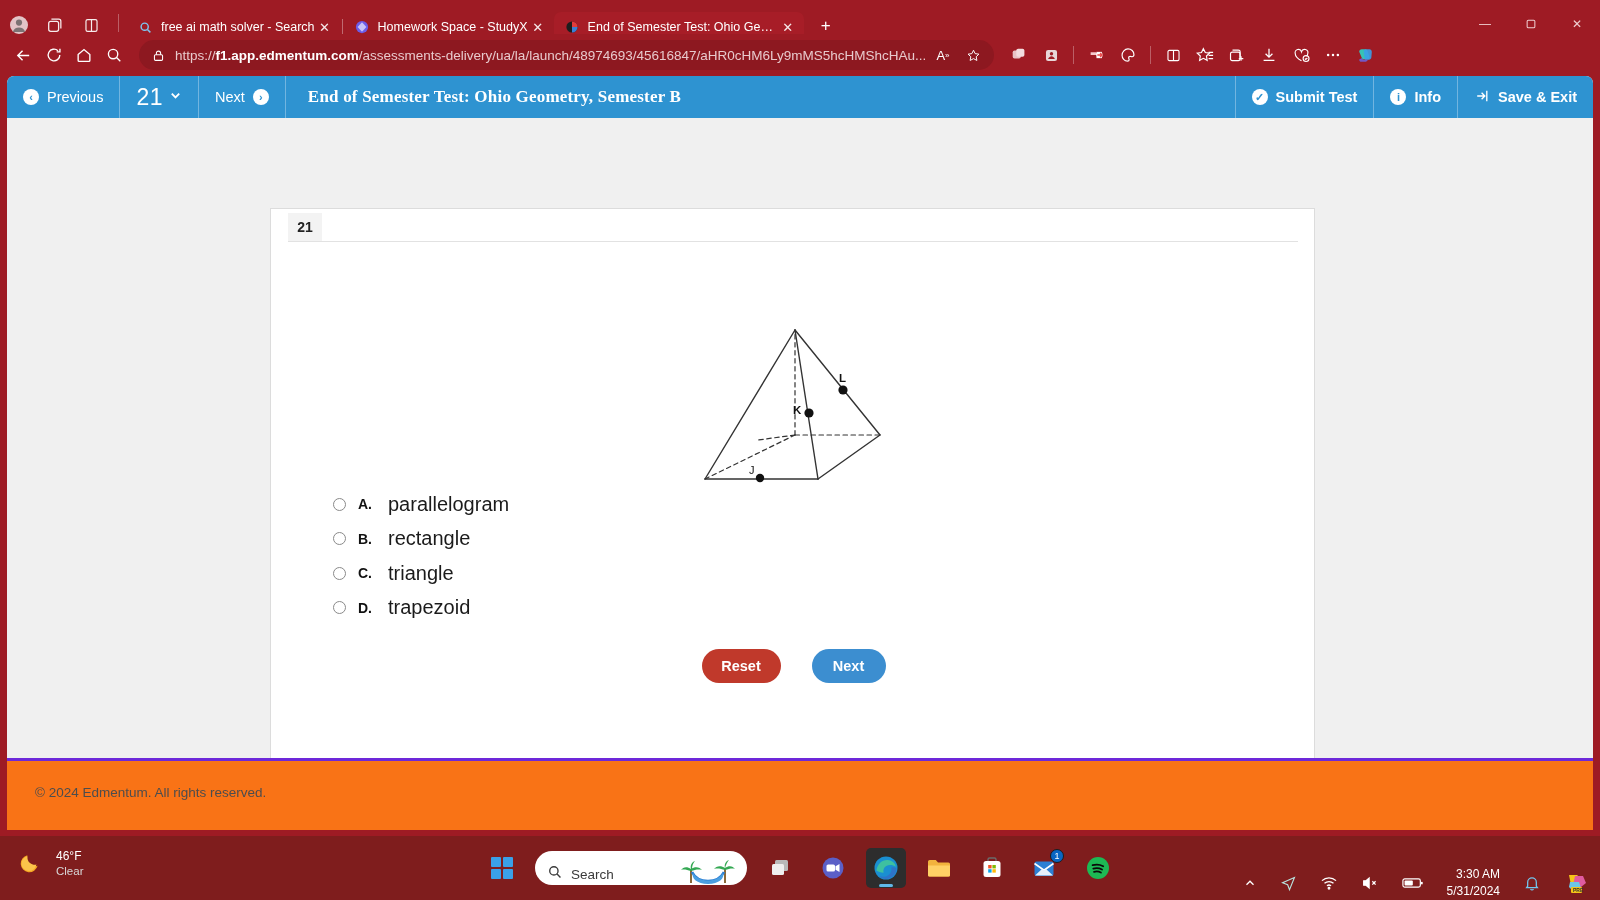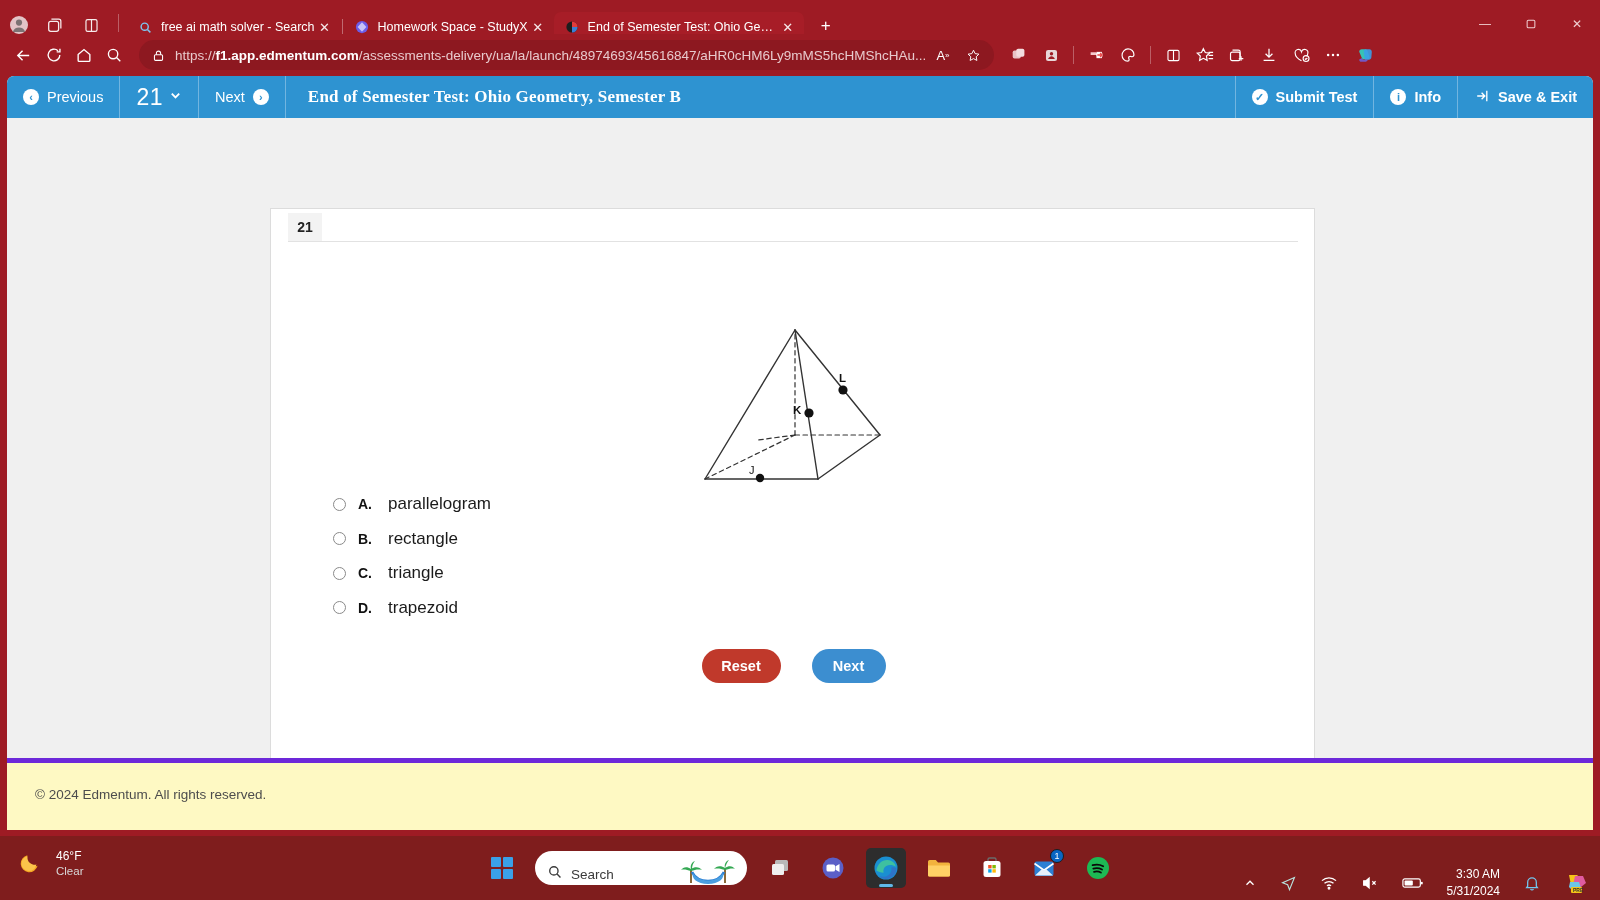--- a/index.html
+++ b/index.html
@@ -213,21 +213,21 @@
   .option-row {
     display: flex; align-items: center;
     height: 34.5px;
   }
   .opt-radio {
     width: 13px; height: 13px; flex: 0 0 13px;
     border: 1px solid #8a8a8a; border-radius: 50%;
     background: #fff; margin-right: 12px;
   }
   .opt-letter { width: 30px; flex: 0 0 30px; font-size: 14px; font-weight: 700; color: #111; }
-  .opt-text { font-size: 17px; color: #1b1b1b; }
+  .opt-text { font-size: 20px; color: #1b1b1b; }
 
   
   #button-row {
     position: absolute; left: 0; top: 440px;
     width: 1045px;
     display: flex; justify-content: center; gap: 31px;
   }
   .pill-btn {
     width: 78px; height: 34px;
     border-radius: 17px;
@@ -235,22 +235,22 @@
     color: #fff; font-size: 14.5px; font-weight: 700;
     border: none;
   }
   #reset-button { background: #c0392b; width: 79px; }
   #next-button { background: #3c8ed0; width: 74px; }
 
   
   #page-footer {
     position: absolute; left: 0; top: 640px;
     width: 1586px; height: 114px;
-    background: #fef9c3;
-    border-top: 5px solid #6d28d9;
+    background: #f97316;
+    border-top: 3px solid #6d28d9;
   }
   #footer-text {
     position: absolute; left: 28px; top: 24px;
     font-size: 13.5px; color: #4d4d4d;
   }
 
   
   #taskbar {
     position: absolute; left: 0; top: 836px;
     width: 1600px; height: 64px;

